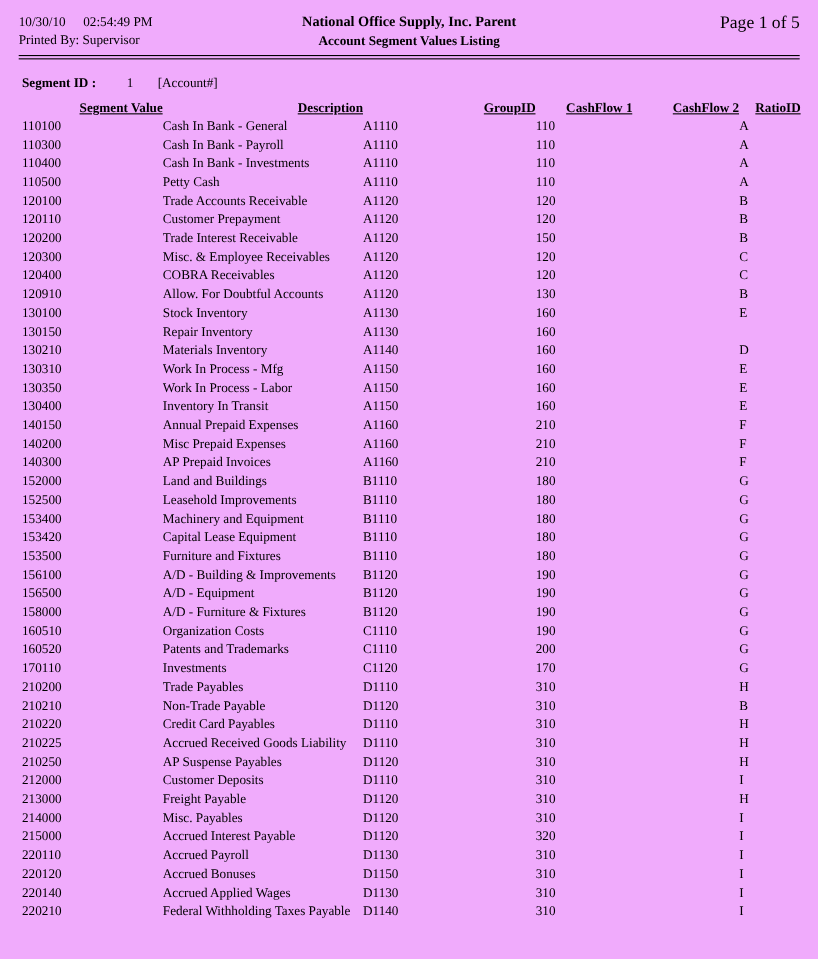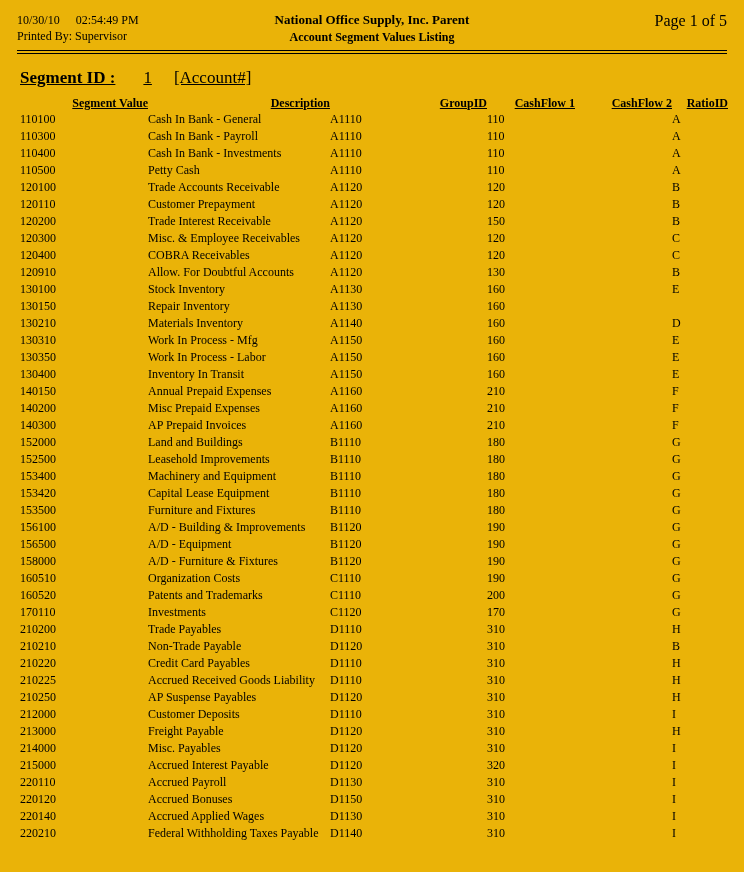--- a/index.html
+++ b/index.html
@@ -3,38 +3,38 @@
 <meta charset="utf-8">
 <style>
   * { box-sizing: border-box; }
   html, body { margin: 0; padding: 0; }
   body {
     width: 744px; height: 872px;
     background: #ffffff;
     color: #000000;
     font-family: "Liberation Serif", serif;
   }
-  .page { width: 744px; height: 872px; padding: 12px 17px 0 17px; background: #eab308; }
+  .page { width: 744px; height: 872px; padding: 12px 17px 0 17px; background: #f0abfc; }
 
   header { display: flex; align-items: flex-start; }
   .hdr-left { width: 185px; font-size: 12px; line-height: 1.35; }
   .hdr-left .timecell { margin-left: 16px; }
   .hdr-center { flex: 1; text-align: center; }
   .company { font-size: 13px; font-weight: bold; text-align: center; }
   .report-title { font-size: 12px; font-weight: bold; margin-top: 2px; }
   .hdr-right { width: 185px; text-align: right; font-size: 16px; }
 
   .double-rule {
     margin-top: 5px;
     height: 4px;
     border-top: 1px solid #000;
     border-bottom: 1px solid #000;
   }
 
-  .segment-line { margin: 14px 3px 0 3px; font-size: 17px; text-decoration: underline; }
+  .segment-line { margin: 14px 3px 0 3px; font-size: 12px; }
   .segment-line .seg-label { font-weight: bold; }
   .segment-line .seg-id { margin-left: 28px; }
   .segment-line .seg-name { margin-left: 22px; }
 
   table.values {
     border-collapse: collapse;
     table-layout: fixed;
     width: 708px;
     margin: 4px 0 0 3px;
   }

